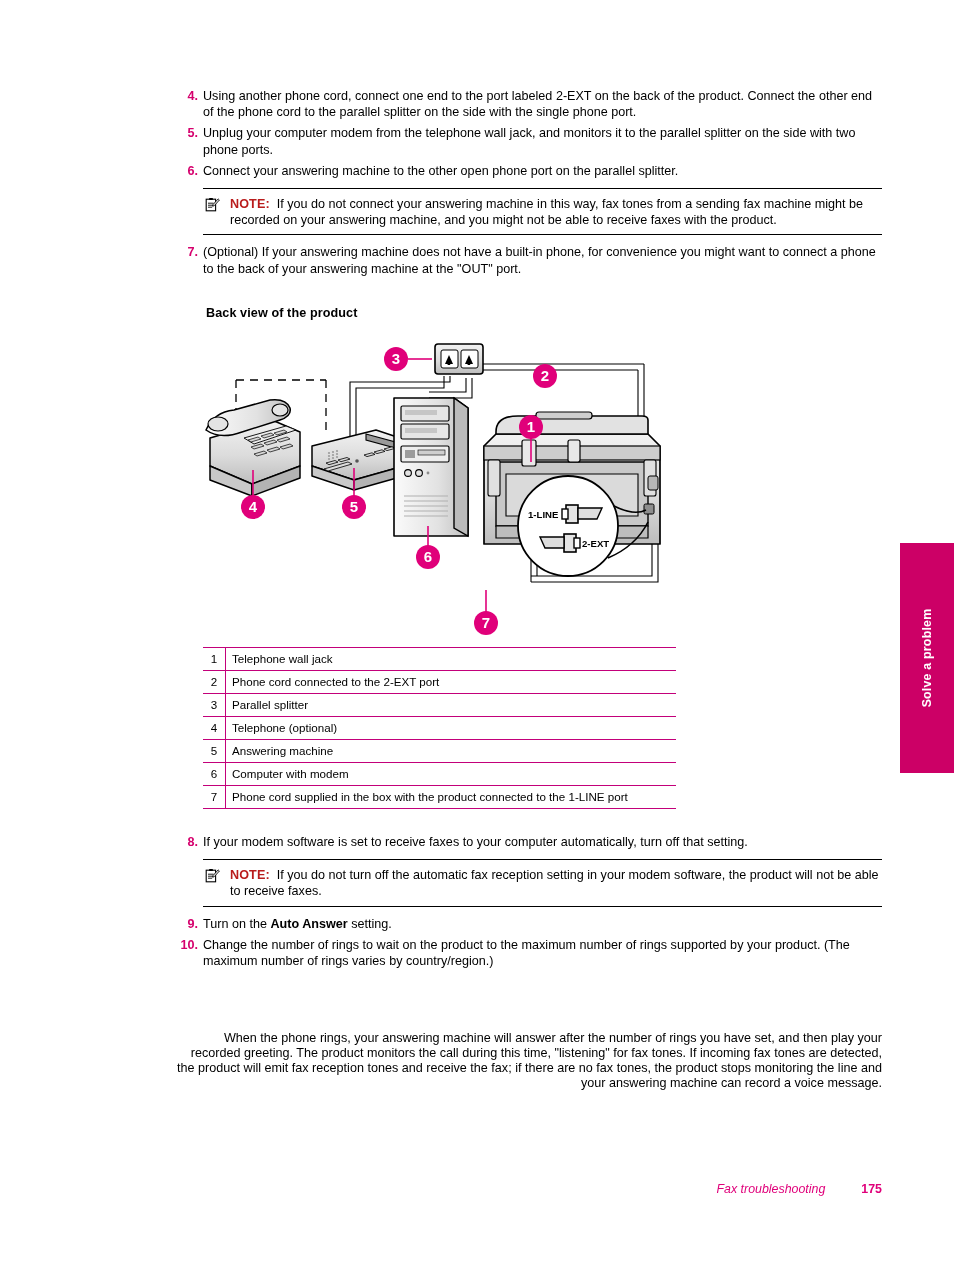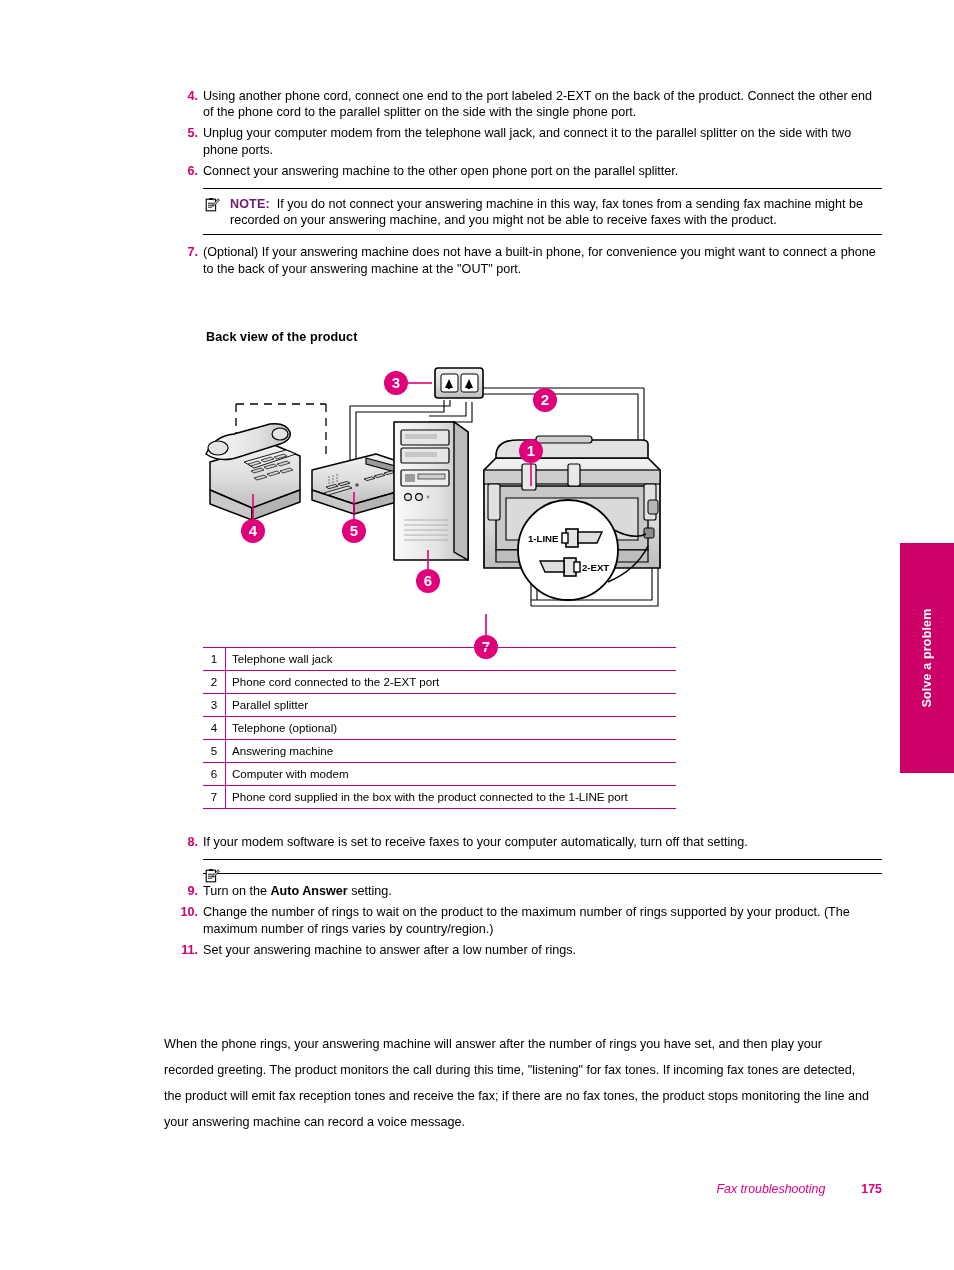--- a/index.html
+++ b/index.html
@@ -63,38 +63,38 @@
     border-bottom: 1px solid #000;
     width: 679px;
     box-sizing: border-box;
   }
   .note-body {
     padding-left: 27px;
     font-size: 12.6px;
     line-height: 16.2px;
   }
   .note-label {
-    color: #701a75;
+    color: #b91c1c;
     font-weight: bold;
     letter-spacing: 0.1px;
   }
   .note-gap { display: inline-block; width: 7px; }
   .note-icon {
     position: absolute;
     left: 2px;
     top: 8px;
     width: 15px;
     height: 15px;
   }
 
   
   .figure {
     position: absolute;
     left: 206px;
-    top: 330px;
+    top: 306px;
     width: 560px;
     height: 330px;
   }
   .fig-title {
     position: absolute;
     left: 0;
     top: 0;
     font-size: 12.6px;
     font-weight: bold;
     letter-spacing: 0.1px;
@@ -128,26 +128,26 @@
     width: 22px;
     text-align: center;
     padding-left: 0;
     border-right: 1px solid #c3007a;
   }
   .legend tr + tr td { border-top: none; }
 
   
   .tailpara {
     position: absolute;
-    left: 164px;
+    left: 176px;
     top: 1018px;
     width: 706px;
     font-size: 12.6px;
-    line-height: 26px;
-    text-align: left;
+    line-height: 15px;
+    text-align: right;
   }
 
   
   .sidetab {
     position: absolute;
     left: 900px;
     top: 543px;
     width: 54px;
     height: 230px;
     background: #cc0066;
@@ -186,21 +186,21 @@
 
   <div class="content">
 
     <ol class="steps">
       <li class="step">
         <span class="num">4.</span>
         <span class="txt">Using another phone cord, connect one end to the port labeled 2-EXT on the back of the product. Connect the other end of the phone cord to the parallel splitter on the side with the single phone port.</span>
       </li>
       <li class="step">
         <span class="num">5.</span>
-        <span class="txt">Unplug your computer modem from the telephone wall jack, and connect it to the parallel splitter on the side with two phone ports.</span>
+        <span class="txt">Unplug your computer modem from the telephone wall jack, and monitors it to the parallel splitter on the side with two phone ports.</span>
       </li>
       <li class="step">
         <span class="num">6.</span>
         <span class="txt">Connect your answering machine to the other open phone port on the parallel splitter.</span>
       </li>
     </ol>
 
     <div class="note">
       <span class="note-icon">
         <svg viewBox="0 0 15 15" width="15" height="15" aria-hidden="true">
@@ -490,34 +490,33 @@
       <span class="note-icon">
         <svg viewBox="0 0 15 15" width="15" height="15" aria-hidden="true">
           <rect x="1.2" y="2.2" width="9.4" height="11.6" fill="#ffffff" stroke="#000000" stroke-width="1.1"></rect>
           <rect x="4.2" y="1.0" width="3.6" height="2.0" fill="#000000"></rect>
           <line x1="3.0" y1="6.2" x2="8.6" y2="6.2" stroke="#000000" stroke-width="0.9"></line>
           <line x1="3.0" y1="8.2" x2="8.6" y2="8.2" stroke="#000000" stroke-width="0.9"></line>
           <line x1="3.0" y1="10.2" x2="7.2" y2="10.2" stroke="#000000" stroke-width="0.9"></line>
           <path d="M8.0 7.6 L13.2 1.9 L14.4 3.0 L9.2 8.7 L7.6 9.2 Z" fill="#ffffff" stroke="#000000" stroke-width="0.9"></path>
         </svg>
       </span>
+      <div class="note-body">
+        <span class="note-label">NOTE:</span><span class="note-gap"></span><span>If you do not turn off the automatic fax reception setting in your modem software, the product will not be able to receive faxes.</span>
+      </div>
     </div>
 
     <ol class="steps">
       <li class="step">
         <span class="num">9.</span>
         <span class="txt"><span>Turn on the </span><span class="b">Auto Answer</span><span> setting.</span></span>
       </li>
       <li class="step">
         <span class="num">10.</span>
         <span class="txt">Change the number of rings to wait on the product to the maximum number of rings supported by your product. (The maximum number of rings varies by country/region.)</span>
-      </li>
-      <li class="step">
-        <span class="num">11.</span>
-        <span class="txt">Set your answering machine to answer after a low number of rings.</span>
       </li>
     </ol>
   </div>
 
   <p class="tailpara">When the phone rings, your answering machine will answer after the number of rings you have set, and then play your recorded greeting. The product monitors the call during this time, "listening" for fax tones. If incoming fax tones are detected, the product will emit fax reception tones and receive the fax; if there are no fax tones, the product stops monitoring the line and your answering machine can record a voice message.</p>
 
   <div class="sidetab">
     <span>Solve a problem</span>
   </div>
 

